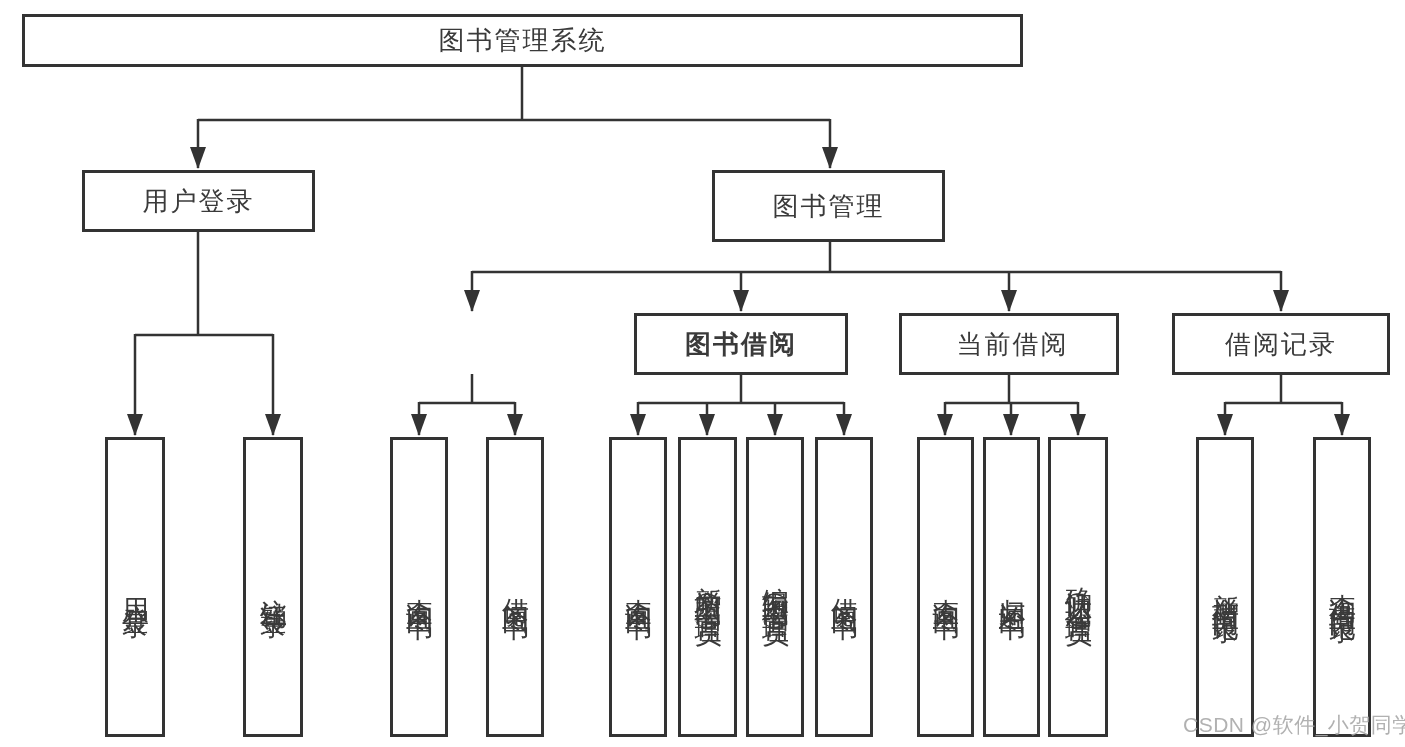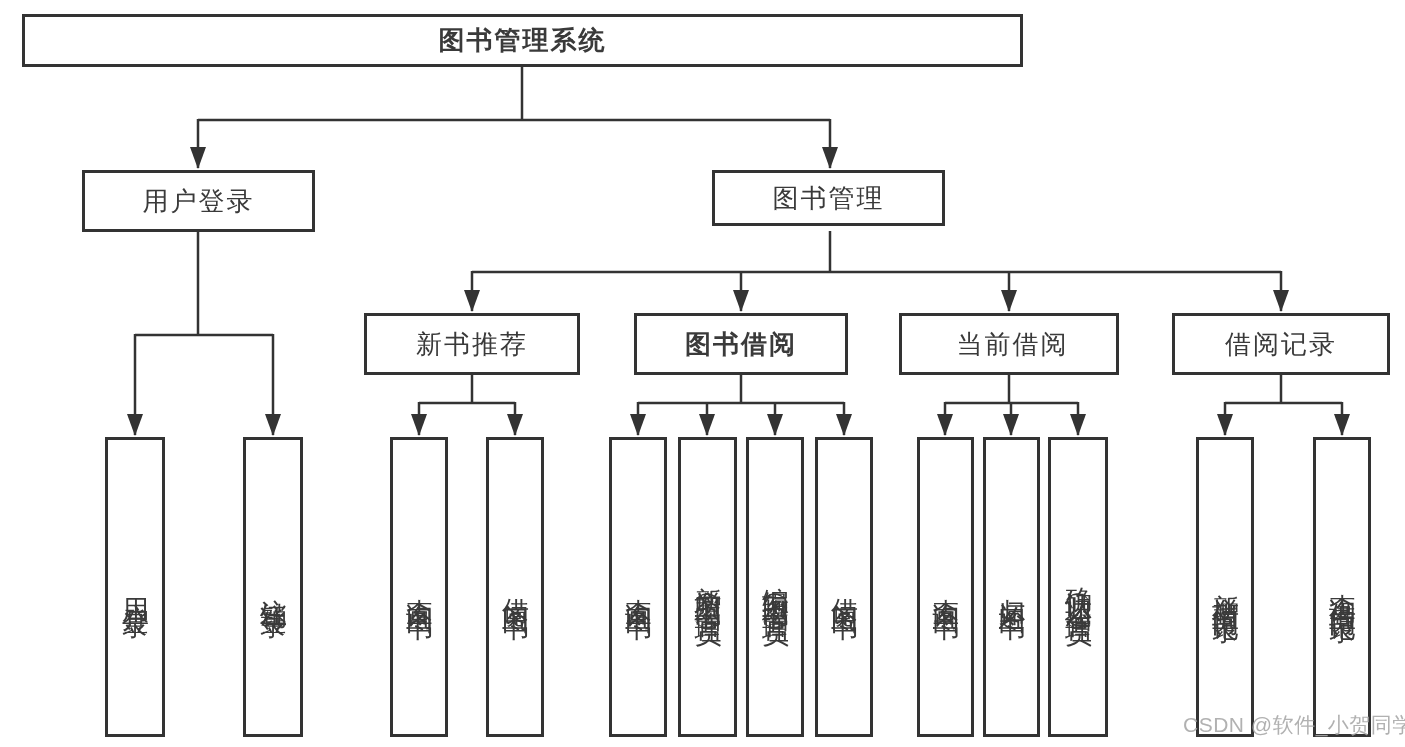--- a/index.html
+++ b/index.html
@@ -85,26 +85,25 @@
       <line x1="1011" y1="402" x2="1011" y2="435" marker-end="url(#arrow)"></line>
       <line x1="1078" y1="402" x2="1078" y2="435" marker-end="url(#arrow)"></line>
 
       <path d="M1281 374 V403"></path>
       <path d="M1225 403 H1342"></path>
       <line x1="1225" y1="402" x2="1225" y2="435" marker-end="url(#arrow)"></line>
       <line x1="1342" y1="402" x2="1342" y2="435" marker-end="url(#arrow)"></line>
     </g>
   </svg>
 
-  <div class="node" style="left:22px;top:14px;width:1001px;height:53px;font-weight:bold;">图书管理系统</div>
+  <div class="node" style="left:22px;top:14px;width:1001px;height:53px;">图书管理系统</div>
 
   <div class="node" style="left:82px;top:170px;width:233px;height:62px;">用户登录</div>
-  <div class="node" style="left:712px;top:170px;width:233px;height:56px;">图书管理</div>
+  <div class="node" style="left:712px;top:170px;width:233px;height:72px;">图书管理</div>
 
-  <div class="node" style="left:364px;top:313px;width:216px;height:62px;">新书推荐</div>
   <div class="node" style="left:634px;top:313px;width:214px;height:62px;font-weight:bold;">图书借阅</div>
   <div class="node" style="left:899px;top:313px;width:220px;height:62px;padding-left:7px;">当前借阅</div>
   <div class="node" style="left:1172px;top:313px;width:218px;height:62px;text-align:right;">借阅记录</div>
 
   <div class="node leaf" style="left:105px;width:60px;">用户登录</div>
   <div class="node leaf" style="left:243px;width:60px;">注销登录</div>
 
   <div class="node leaf" style="left:390px;width:58px;">查询图书</div>
   <div class="node leaf" style="left:486px;width:58px;">借阅图书</div>
 

